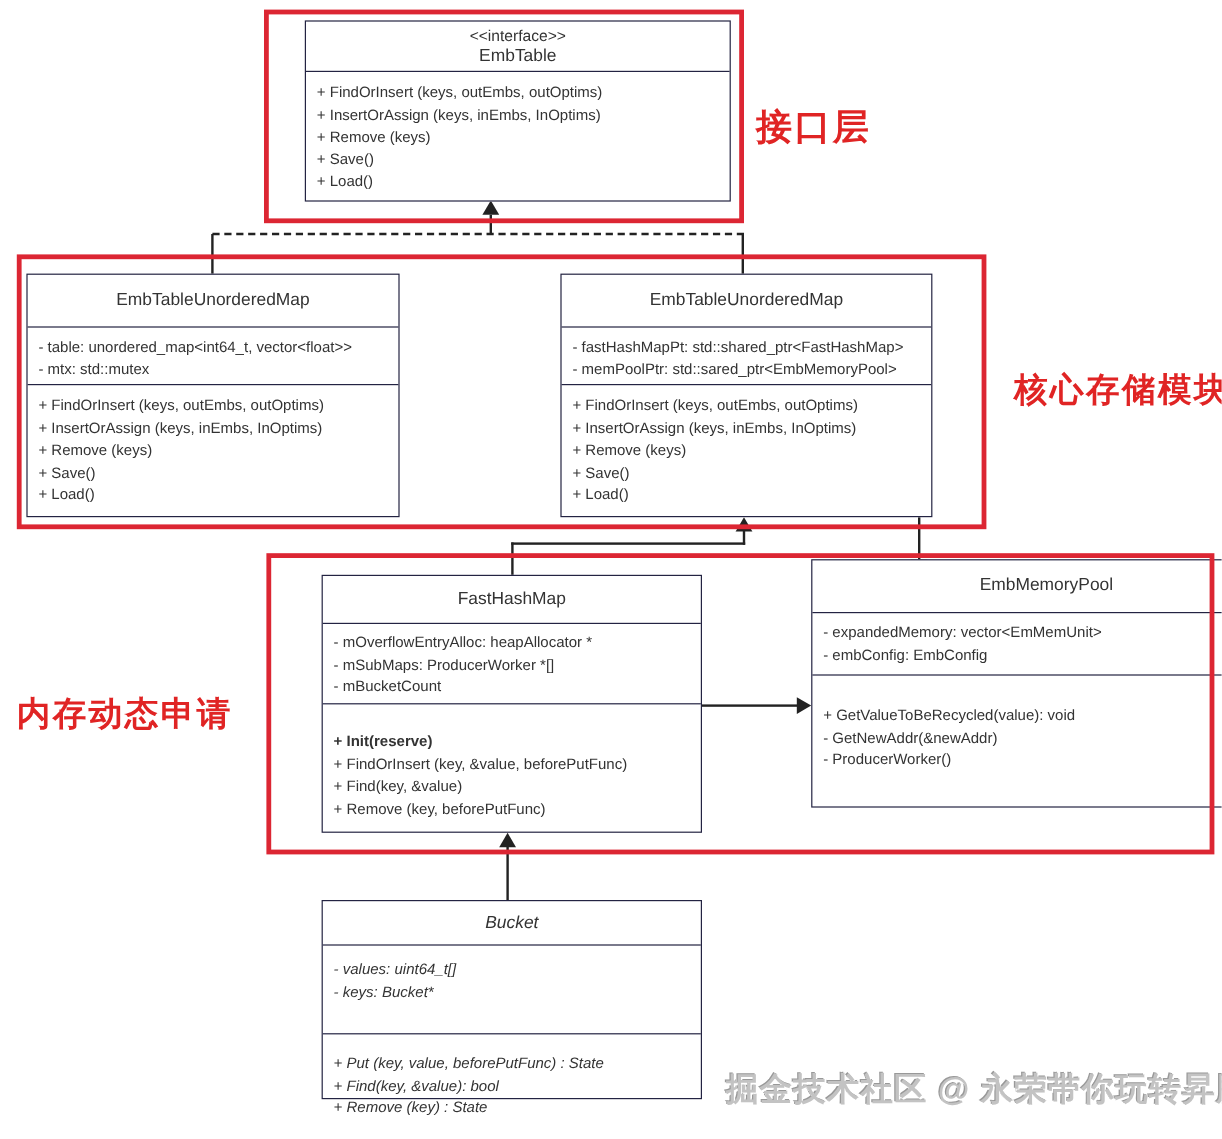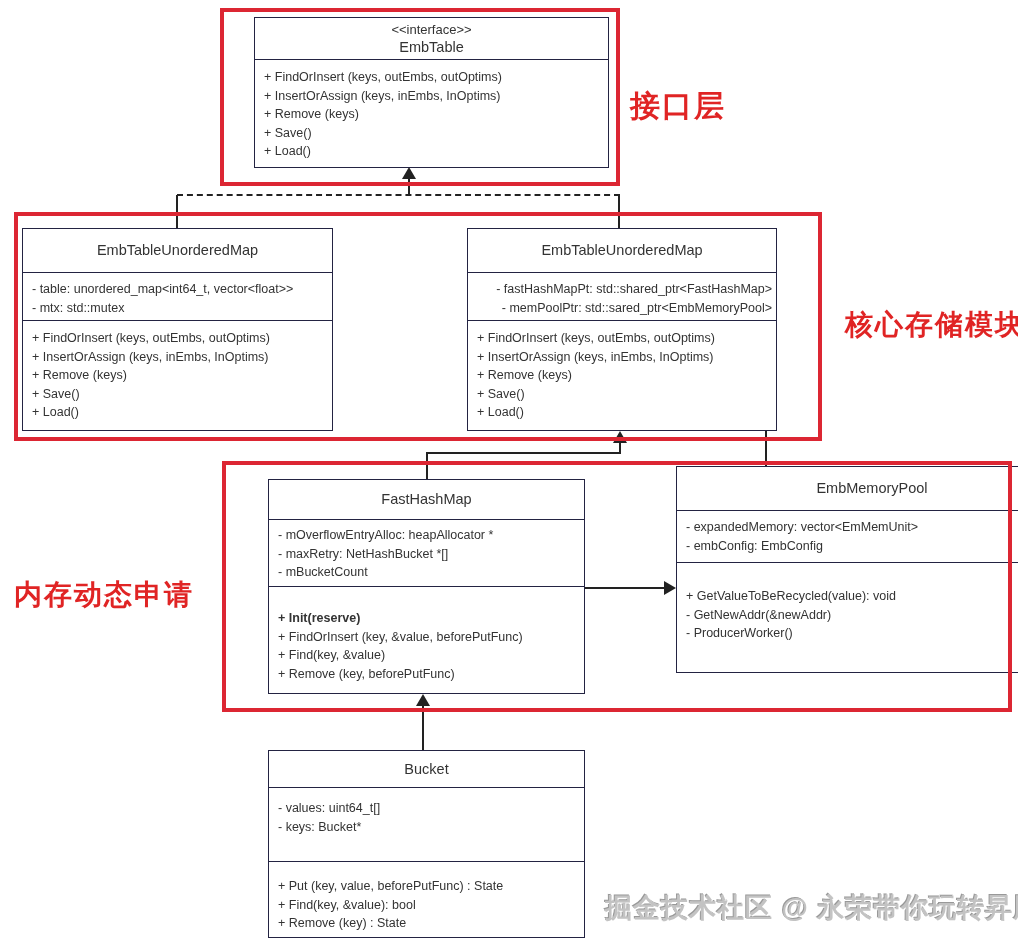--- a/index.html
+++ b/index.html
@@ -82,34 +82,34 @@
 
   #box-embtable      { left: 254px; top: 17px;  width: 355px; height: 151px; }
   #box-embtable .ctitle { height: 42px; }
 
   #box-unordered     { left: 22px;  top: 228px; width: 311px; height: 203px; }
   #box-unordered .ctitle { height: 44px; }
   #box-unordered .cattrs { height: 48px; }
 
   #box-embfast       { left: 467px; top: 228px; width: 310px; height: 203px; }
   #box-embfast .ctitle { height: 44px; }
-  #box-embfast .cattrs { height: 48px; text-align: right; }
+  #box-embfast .cattrs { height: 48px; }
 
   #box-fasthashmap   { left: 268px; top: 479px; width: 317px; height: 215px; }
   #box-fasthashmap .ctitle { height: 40px; }
   #box-fasthashmap .cattrs { height: 67px; padding-top: 6px; }
   #box-fasthashmap .cmethods { padding-top: 22px; }
   #box-fasthashmap .cmethods .member:first-child { font-weight: 600; }
 
   #box-mempool       { left: 676px; top: 466px; width: 392px; height: 207px; }
   #box-mempool .ctitle { height: 44px; }
   #box-mempool .cattrs { height: 52px; }
   #box-mempool .cmethods { padding-top: 24px; }
 
-  #box-bucket        { left: 268px; top: 750px; width: 317px; height: 188px; }
+  #box-bucket        { left: 268px; top: 750px; width: 317px; height: 166px; font-style: italic; }
   #box-bucket .ctitle { height: 37px; }
   #box-bucket .cattrs { height: 74px; padding-top: 11px; }
   #box-bucket .cmethods { padding-top: 15px; }
 
   
   .vline, .hline { position: absolute; background: var(--connector); z-index: 1; }
   .hline.dashed {
     background: transparent;
     border-top: 2px dashed var(--connector);
     height: 0;
@@ -238,21 +238,21 @@
         <div class="member">+ Load()</div>
       </div>
   </div>
 
   <div class="cbox" id="box-fasthashmap">
     <div class="ctitle">
       <div class="cname">FastHashMap</div>
     </div>
     <div class="cattrs">
         <div class="member">- mOverflowEntryAlloc: heapAllocator *</div>
-        <div class="member">- maxRetry: NetHashBucket *[]</div>
+        <div class="member">- mSubMaps: ProducerWorker *[]</div>
         <div class="member">- mBucketCount</div>
       </div>
     <div class="cmethods">
         <div class="member">+ Init(reserve)</div>
         <div class="member">+ FindOrInsert (key, &amp;value, beforePutFunc)</div>
         <div class="member">+ Find(key, &amp;value)</div>
         <div class="member">+ Remove (key, beforePutFunc)</div>
       </div>
   </div>
 

